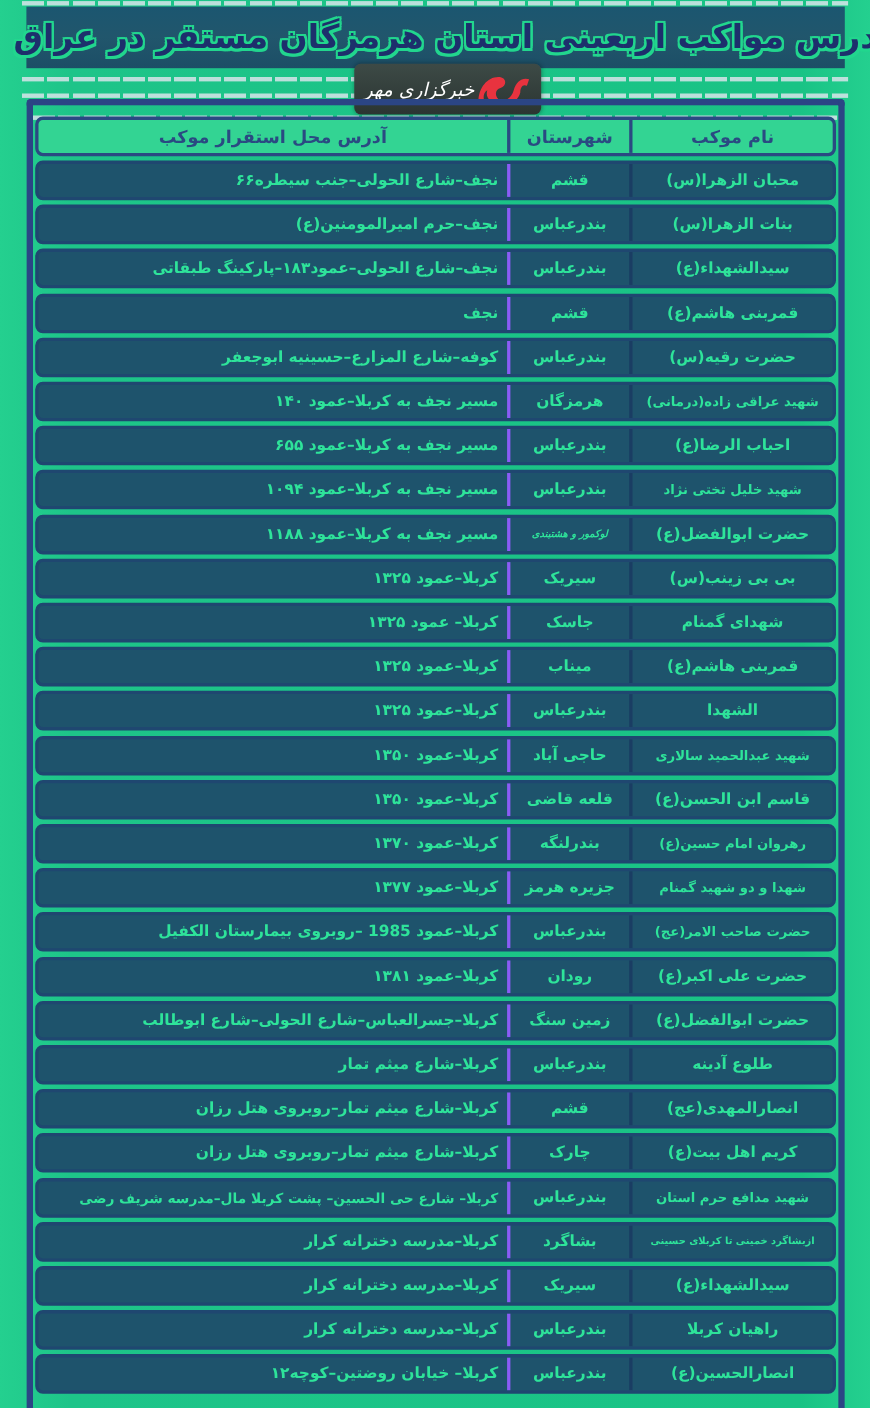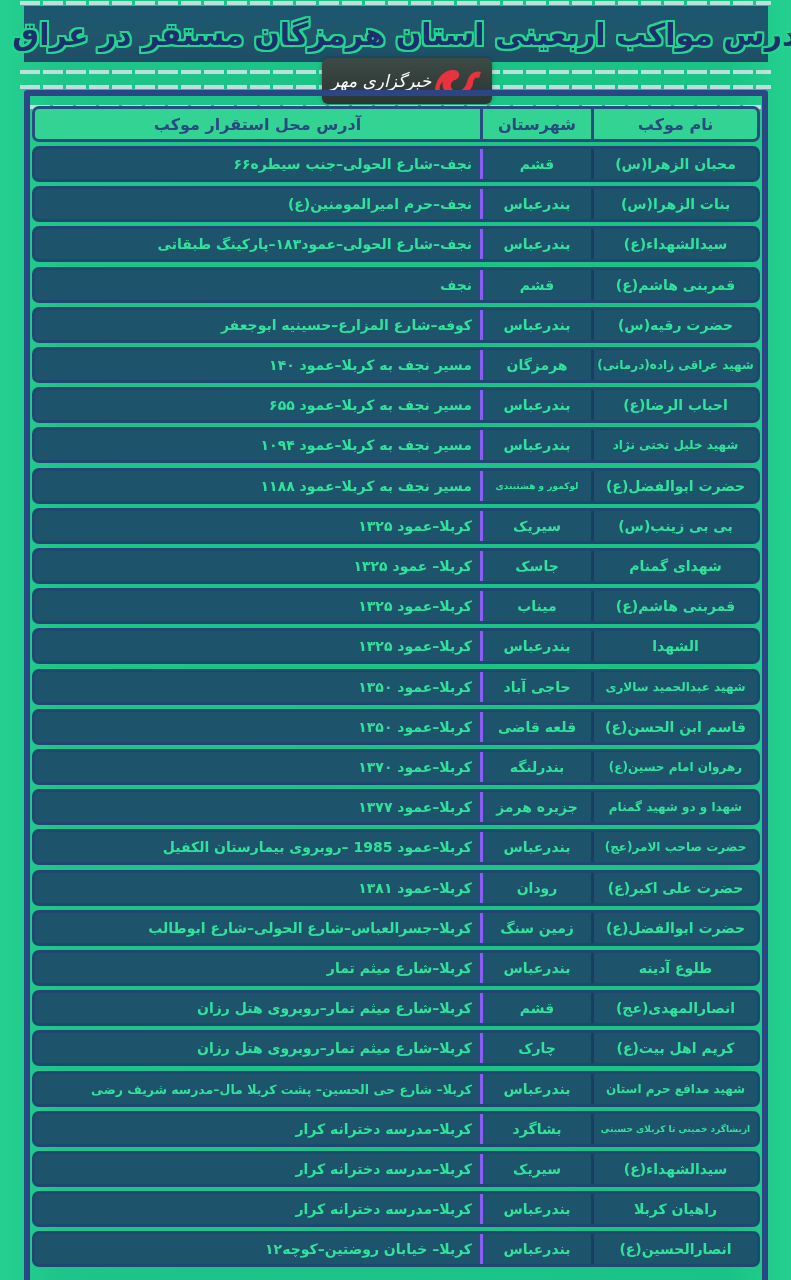--- a/index.html
+++ b/index.html
@@ -59,28 +59,28 @@
       border-radius: 7px;
       display: flex; flex-direction: row;
       overflow: hidden;
     }
     .row.header { background: #33d493; border-color: #2a4a82; }
     .row.data { background: #1e536c; border-color: #1f4770; }
     .cell {
       display: flex; align-items: center; justify-content: center;
       font-weight: bold; white-space: nowrap; overflow: hidden;
     }
-    .cell.name { width: 166px; border-left: 3px solid #1a3d63; }
+    .cell.name { width: 185px; border-left: 3px solid #1a3d63; }
     .cell.city { width: 111px; border-left: 3px solid #8b5cf6; }
     .cell.addr { flex: 1; justify-content: flex-start; padding-right: 8px; }
     .row.header .cell { color: #2a4a82; font-size: 16px; }
     .row.header .cell.addr { justify-content: center; padding-right: 0; }
     .row.header .cell.name, .row.header .cell.city { border-left-color: #2a4a82; }
     .row.data .cell { color: #2ee39a; font-size: 14px; }
-    .row.data .cell.city.small { font-size: 9px; }
+    .row.data .cell.city.small { font-size: 9px; font-style: italic; }
     .row.data .cell.name.small { font-size: 9px; }
     .row.data .cell.name.mid { font-size: 12px; text-align: right; }
   </style>
 </head>
 <body>
 
 <div class="dash-line" style="top:1px;"></div>
 <div class="dash-line" style="top:70px;"></div>
 <div class="dash-line" style="top:85px;"></div>
 <div class="dash-line" style="top:105px; left:30px; right:30px;"></div>

